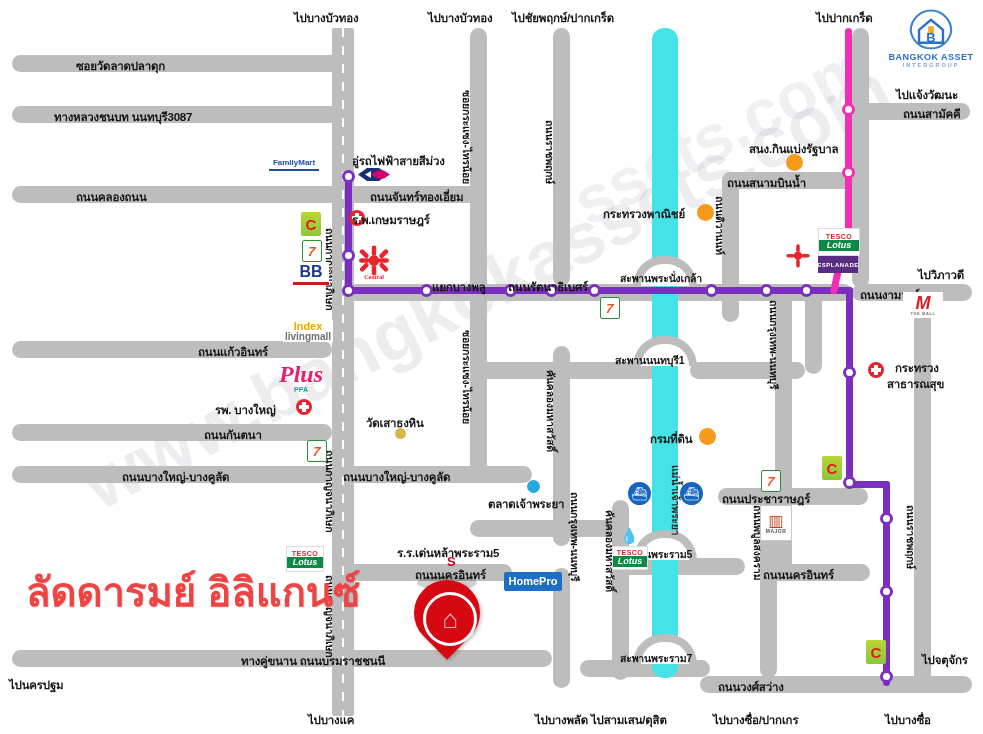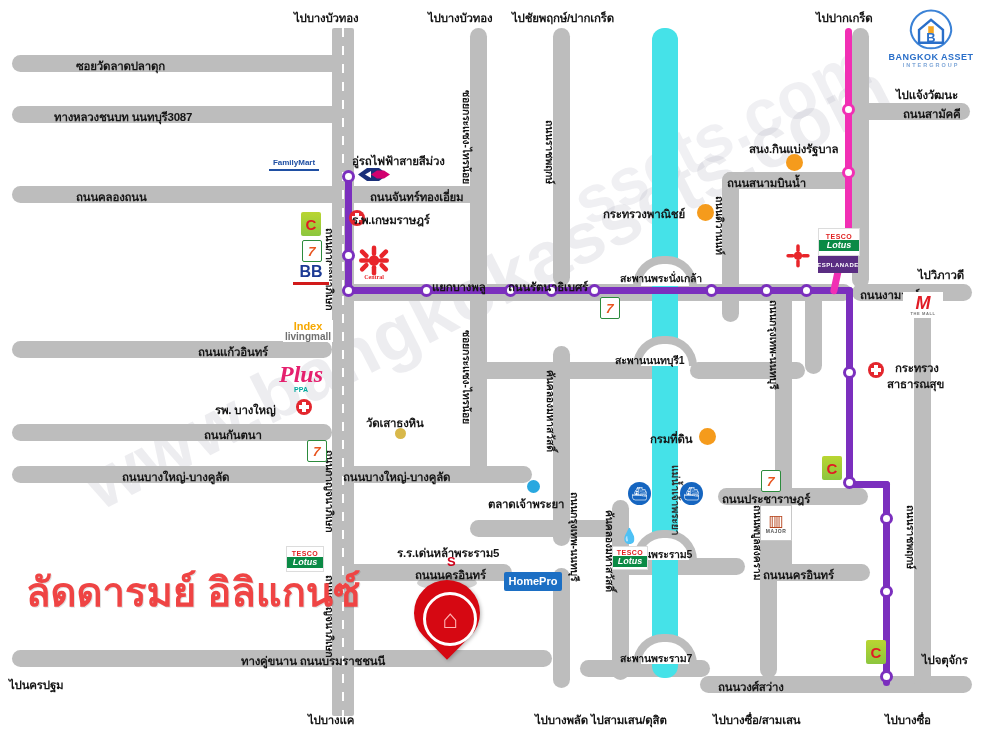--- a/index.html
+++ b/index.html
@@ -196,21 +196,21 @@
   <div class="station pink" style="left:842px;top:254px;"></div>
 
   <div class="lbl" style="left:294px;top:9px;">ไปบางบัวทอง</div>
   <div class="lbl" style="left:428px;top:9px;">ไปบางบัวทอง</div>
   <div class="lbl" style="left:512px;top:9px;">ไปชัยพฤกษ์/ปากเกร็ด</div>
   <div class="lbl" style="left:816px;top:9px;">ไปปากเกร็ด</div>
   <div class="lbl" style="left:896px;top:86px;">ไปแจ้งวัฒนะ</div>
   <div class="lbl" style="left:918px;top:266px;">ไปวิภาวดี</div>
   <div class="lbl" style="left:922px;top:651px;">ไปจตุจักร</div>
   <div class="lbl" style="left:885px;top:711px;">ไปบางซื่อ</div>
-  <div class="lbl" style="left:713px;top:711px;">ไปบางซื่อ/สามเสน</div>
+  <div class="lbl" style="left:713px;top:711px;">ไปบางซื่อ/ปากเกร</div>
   <div class="lbl" style="left:535px;top:711px;">ไปบางพลัด ไปสามเสน/ดุสิต</div>
   <div class="lbl" style="left:308px;top:711px;">ไปบางแค</div>
   <div class="lbl" style="left:9px;top:676px;">ไปนครปฐม</div>
 
   <div class="lbl" style="left:76px;top:57px;">ซอยวัดลาดปลาดุก</div>
   <div class="lbl" style="left:54px;top:108px;">ทางหลวงชนบท นนทบุรี3087</div>
   <div class="lbl" style="left:76px;top:188px;">ถนนคลองถนน</div>
   <div class="lbl" style="left:370px;top:188px;">ถนนจันทร์ทองเอี่ยม</div>
   <div class="lbl" style="left:198px;top:343px;">ถนนแก้วอินทร์</div>
   <div class="lbl" style="left:204px;top:426px;">ถนนกันตนา</div>

